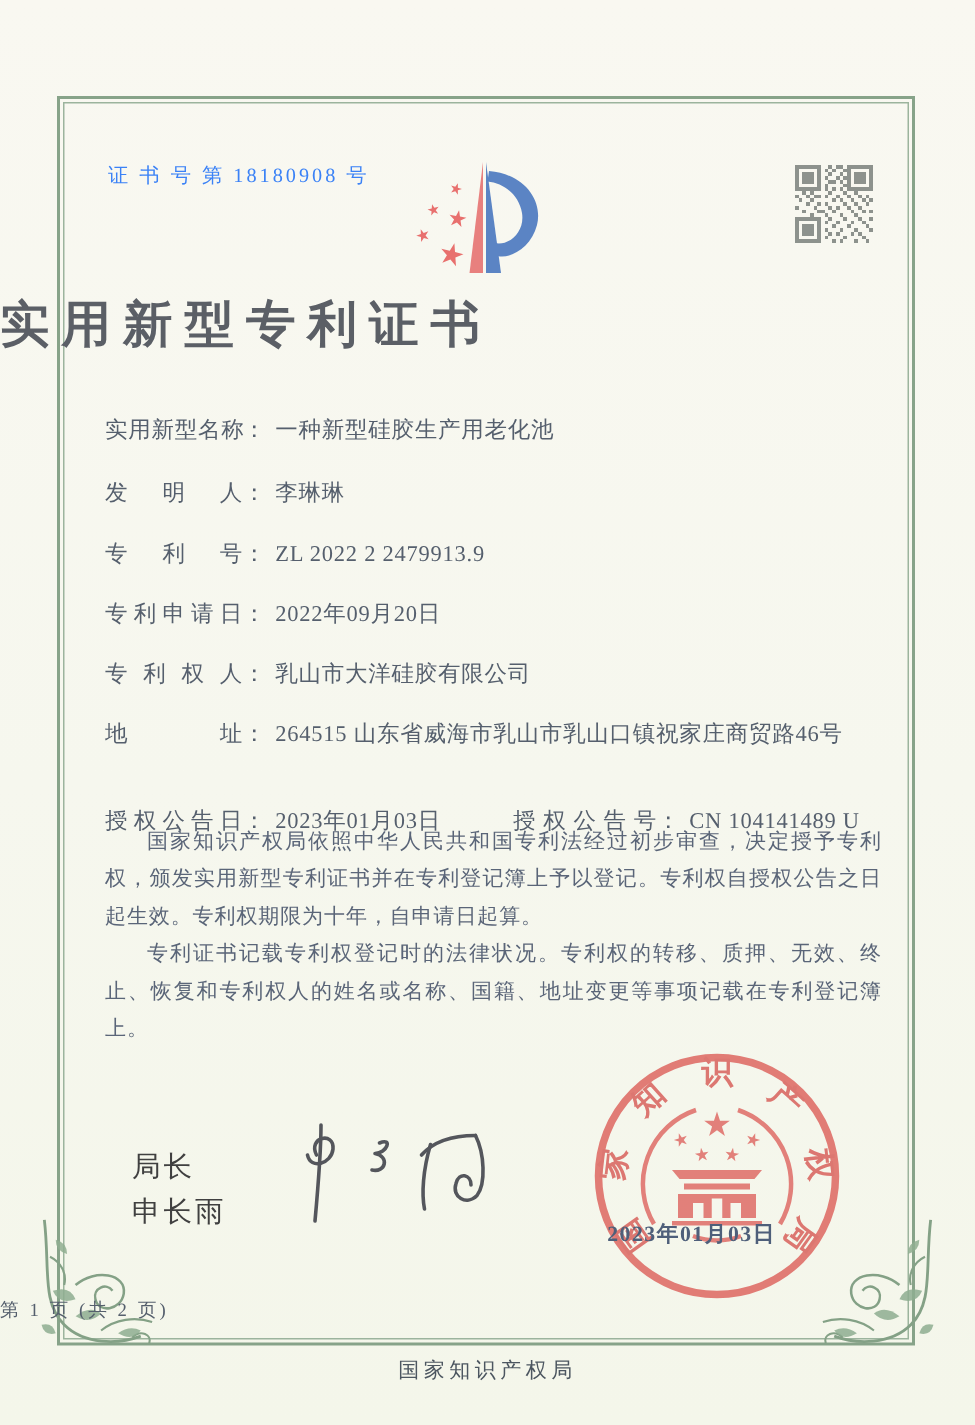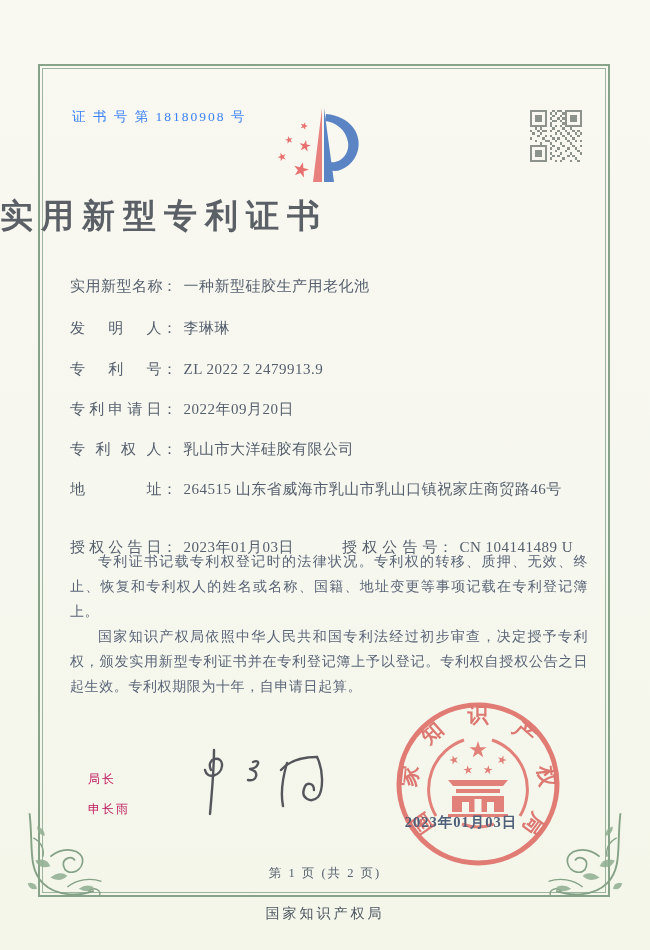--- a/index.html
+++ b/index.html
@@ -37,30 +37,30 @@
   .r5{top:440px}.r6{top:480px}.r7{top:538px}
   .pair2{position:absolute;left:272px;top:0;white-space:nowrap;}
   .pair2 .lab{width:96px;}
   
   .body-text{
     left:70px;top:549px;width:518px;font-size:14px;line-height:25px;
     letter-spacing:.6px;color:#5a6578;text-align:justify;
   }
   .body-text p{margin:0;text-indent:2em;}
   
-  .officer{left:88px;top:764px;font-size:12px;letter-spacing:2px;color:#be185d;line-height:30px;}
+  .officer{left:88px;top:764px;font-size:19px;letter-spacing:2px;color:#404040;line-height:30px;}
   .signature{left:183px;top:740px;width:165px;height:88px;}
   
   .seal{left:392px;top:698px;width:172px;height:172px;opacity:.9;}
   .seal-date{
     left:386px;top:813px;width:150px;text-align:center;z-index:5;
     font-size:14.5px;letter-spacing:1px;color:#4e5f7a;font-weight:700;
   }
   
-  .page-info{left:0;top:865px;width:650px;text-align:center;font-size:12.5px;letter-spacing:2px;color:#555f6d;}
+  .page-info{left:0;top:865px;width:650px;text-align:left;font-size:12.5px;letter-spacing:2px;color:#555f6d;}
   .cont-note{left:0;top:905px;width:650px;text-align:center;font-size:14px;letter-spacing:3px;color:#4c5660;}
 </style>
 </head>
 <body>
 
 <div class="abs frame">
   <div class="frame-inner"></div>
 </div>
 
 <svg class="corner corner-left" viewBox="0 0 110 110">
@@ -233,22 +233,22 @@
   <span class="lab">地址</span><span class="colon">：</span><span>264515 山东省威海市乳山市乳山口镇祝家庄商贸路46号</span>
 </div>
 <div class="abs row r7">
   <span class="lab">授权公告日</span><span class="colon">：</span><span>2023年01月03日</span>
   <span class="pair2">
     <span class="lab">授权公告号</span><span class="colon">：</span><span>CN 104141489 U</span>
   </span>
 </div>
 
 <div class="abs body-text">
+  <p>国家知识产权局依照中华人民共和国专利法经过初步审查，决定授予专利权，颁发实用新型专利证书并在专利登记簿上予以登记。专利权自授权公告之日起生效。专利权期限为十年，自申请日起算。</p>
   <p>专利证书记载专利权登记时的法律状况。专利权的转移、质押、无效、终止、恢复和专利权人的姓名或名称、国籍、地址变更等事项记载在专利登记簿上。</p>
-  <p>国家知识产权局依照中华人民共和国专利法经过初步审查，决定授予专利权，颁发实用新型专利证书并在专利登记簿上予以登记。专利权自授权公告之日起生效。专利权期限为十年，自申请日起算。</p>
 </div>
 
 <div class="abs officer">
   <div>局长</div>
   <div>申长雨</div>
 </div>
 
 <svg class="abs signature" viewBox="0 0 165 88">
   <g stroke="#54565c" stroke-width="2.4" fill="none" stroke-linecap="round" stroke-linejoin="round">
     <path d="M28,30 C22,18 40,14 39,26 C38,36 24,40 22,30"></path>

